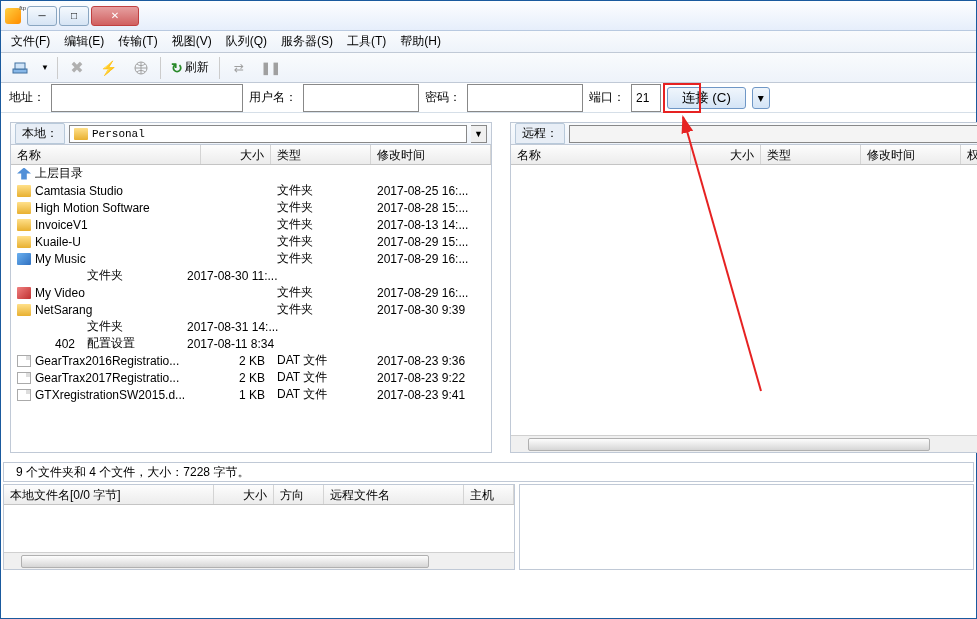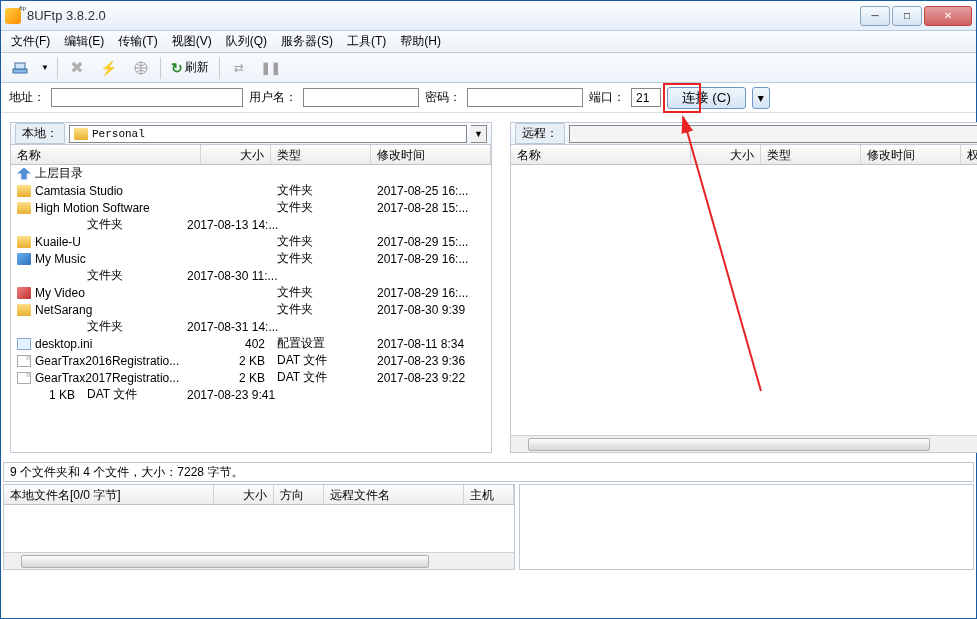--- a/index.html
+++ b/index.html
@@ -14,21 +14,21 @@
 .win-btn.close { width: 48px; background: linear-gradient(#e6a0a0,#d06060); border-color:#c04040; color:#fff; }
 .menubar { height: 22px; background: linear-gradient(#f9fbfd,#eef3fa); border-bottom: 1px solid #c0c9d6; display: flex; align-items: center; padding: 0 4px; gap: 2px; }
 .menu-item { padding: 2px 6px; cursor: pointer; }
 .toolbar { height: 30px; background: linear-gradient(#f9fbfd,#eef3fa); border-bottom: 1px solid #c0c9d6; display: flex; align-items: center; padding: 0 6px; gap: 6px; }
 .tb-btn { width: 26px; height: 24px; display:flex; align-items:center; justify-content:center; cursor:pointer; border-radius:2px; }
 .tb-sep { width:1px; height:22px; background:#ccc; }
 .tb-btn.refresh span.icon { color:#2a8a2a; font-size:14px; font-weight:bold; }
 .tb-label { margin-left:2px;font-family:Liberation Mono, monospace; }
 .connbar { height: 30px; background: #fff; border-bottom: 1px solid #d6dfe8; display:flex; align-items:center; padding: 0 8px; gap: 6px; position:relative; }
 .connbar label { white-space:nowrap; }
-.connbar input[type=text], .connbar input[type=password] { border:1px solid #888; padding:2px 4px; font-size:12px; height:19px; }
+.connbar input[type=text], .connbar input[type=password] { border:1px solid #888; padding:2px 4px; font-size:12px; height:28px; }
 .addr-input { width: 192px; }
 .user-input { width: 116px; }
 .pass-input { width: 116px; }
 .port-input { width: 30px; }
 .conn-btn { height:22px; padding:0 14px; background:linear-gradient(#f0f6fc,#d4e4f6); border:1px solid #6f97c6; border-radius:3px; cursor:pointer; }
 .conn-dd { width:18px; height:22px; border:1px solid #6f97c6; background:linear-gradient(#f0f6fc,#d4e4f6); border-radius:3px; cursor:pointer; display:flex;align-items:center;justify-content:center; }
 .red-box { position:absolute; border:2px solid #e62222; pointer-events:none; }
 .panes { flex:1; display:flex; flex-direction:column; }
 .split-row { display:flex; height: 349px; }
 .pane { flex:1; display:flex; flex-direction:column; border:1px solid #c0c9d6; margin:9px; }
@@ -53,42 +53,41 @@
 .f-folder { background:linear-gradient(#ffe08a,#e8b030); border-radius:1px; }
 .f-up { background:#5290d8; clip-path: polygon(50% 0, 100% 50%, 70% 50%, 70% 100%, 30% 100%, 30% 50%, 0 50%); }
 .f-file { background:#fff; border:1px solid #aaa; position:relative; }
 .f-file::after { content:""; position:absolute; top:0; right:0; width:4px; height:4px; background:#ddd; }
 .f-ini { background:#e0f0ff; border:1px solid #88aacc; }
 .f-music { background:linear-gradient(135deg,#6ab0f0,#3070c0); border-radius:1px; }
 .f-pic { background:linear-gradient(135deg,#80d080,#309030); border-radius:1px; }
 .f-vid { background:linear-gradient(135deg,#f08080,#c03030); border-radius:1px; }
 .hscroll { height:17px; background:#f0f0f0; border-top:1px solid #d0d0d0; display:flex; align-items:center; }
 .hscroll .thumb { height:13px; background:linear-gradient(#fdfdfd,#d6d6d6); border:1px solid #b0b0b0; border-radius:2px; margin:0 17px; }
-.status-strip { height:20px; border:1px solid #c0c9d6; margin:0 2px; padding:2px 6px; font-size:12px; display:flex; align-items:center; }
+.status-strip { height:20px; border:1px solid #c0c9d6; margin:0 2px; padding:2px 12px; font-size:12px; display:flex; align-items:center; }
 .queue-row { display:flex; height:90px; }
 .queue-pane { flex:1; border:1px solid #c0c9d6; margin:2px; display:flex; flex-direction:column; }
 .queue-header { height:20px; background:linear-gradient(#fdfdfd,#ececec); border-bottom:1px solid #c4c4c4; display:flex; }
 .queue-header .col { border-right:1px solid #d4d4d4; padding:2px 6px; }
 .qc-file { width:210px; } .qc-size{ width:60px; text-align:right;} .qc-dir{width:50px;} .qc-remote{width:140px;} .qc-host{width:50px;}
 .queue-body { flex:1; background:#fff; }
 .statusbar { height:22px; background:linear-gradient(#f9fbfd,#eef3fa); border-top:1px solid #c0c9d6; display:flex; align-items:center; padding:0 6px; }
 .statusbar .flex { flex:1; }
 .led { width:9px; height:9px; border-radius:50%; margin-left:6px; }
 .led.red{ background:radial-gradient(#ff8080,#c00000);} .led.green{background:radial-gradient(#80ff80,#00a000);}
 .arrow-annotation { position:absolute; pointer-events:none; }
 svg.ico { width:16px; height:16px; }
 </style>
 </head>
 <body>
 
 <div class="window">
 
   <div class="titlebar">
     <div class="app-icon"></div>
-    <div class="title">8UFtp 3.8.2.0</div>
     <div class="win-btns">
       <div class="win-btn">─</div>
       <div class="win-btn">□</div>
       <div class="win-btn close">✕</div>
     </div>
   </div>
 
   <div class="menubar" id="menubar">
       <div class="menu-item">文件(F)</div>
       <div class="menu-item">编辑(E)</div>
@@ -180,20 +179,24 @@
             <div class="file-row">
               <div class="cell c-name">
                 <span class="f-icon f-folder"></span>
                 <span>High Motion Software</span>
               </div>
               <div class="cell c-size"></div>
               <div class="cell c-type">文件夹</div>
               <div class="cell c-date">2017-08-28 15:...</div>
             </div>
             <div class="file-row">
+              <div class="cell c-name">
+                <span class="f-icon f-folder"></span>
+                <span>InvoiceV1</span>
+              </div>
               <div class="cell c-size"></div>
               <div class="cell c-type">文件夹</div>
               <div class="cell c-date">2017-08-13 14:...</div>
             </div>
             <div class="file-row">
               <div class="cell c-name">
                 <span class="f-icon f-folder"></span>
                 <span>Kuaile-U</span>
               </div>
               <div class="cell c-size"></div>
@@ -231,24 +234,20 @@
               <div class="cell c-size"></div>
               <div class="cell c-type">文件夹</div>
               <div class="cell c-date">2017-08-30 9:39</div>
             </div>
             <div class="file-row">
               <div class="cell c-size"></div>
               <div class="cell c-type">文件夹</div>
               <div class="cell c-date">2017-08-31 14:...</div>
             </div>
             <div class="file-row">
-              <div class="cell c-name">
-                <span class="f-icon f-ini"></span>
-                <span>desktop.ini</span>
-              </div>
               <div class="cell c-size">402</div>
               <div class="cell c-type">配置设置</div>
               <div class="cell c-date">2017-08-11 8:34</div>
             </div>
             <div class="file-row">
               <div class="cell c-name">
                 <span class="f-icon f-file"></span>
                 <span>GearTrax2016Registratio...</span>
               </div>
               <div class="cell c-size">2 KB</div>
@@ -258,20 +257,24 @@
             <div class="file-row">
               <div class="cell c-name">
                 <span class="f-icon f-file"></span>
                 <span>GearTrax2017Registratio...</span>
               </div>
               <div class="cell c-size">2 KB</div>
               <div class="cell c-type">DAT 文件</div>
               <div class="cell c-date">2017-08-23 9:22</div>
             </div>
             <div class="file-row">
+              <div class="cell c-name">
+                <span class="f-icon f-file"></span>
+                <span>GTXregistrationSW2015.d...</span>
+              </div>
               <div class="cell c-size">1 KB</div>
               <div class="cell c-type">DAT 文件</div>
               <div class="cell c-date">2017-08-23 9:41</div>
             </div>
           </div>
       </div>
 
       <div class="pane remote">
         <div class="pane-header">
           <span class="hdr-label">远程：</span>

